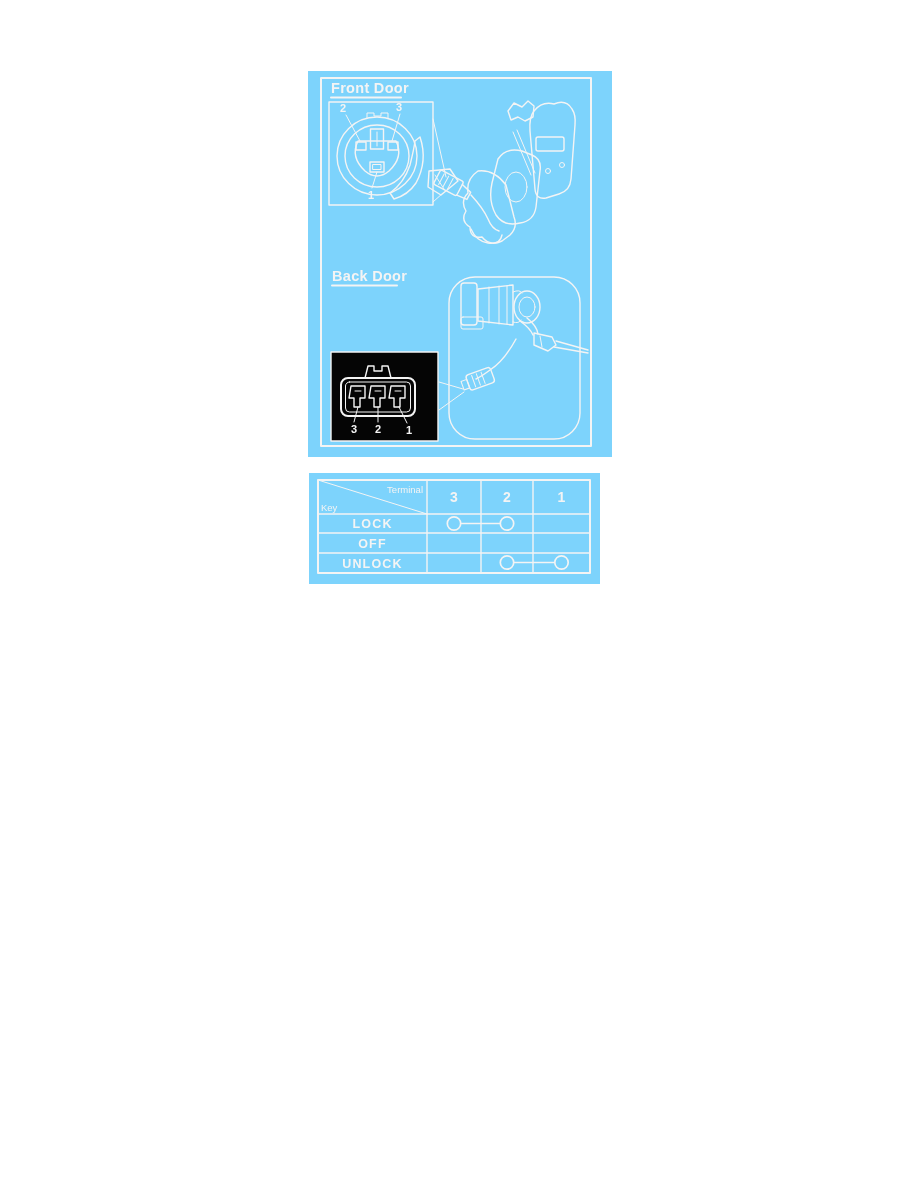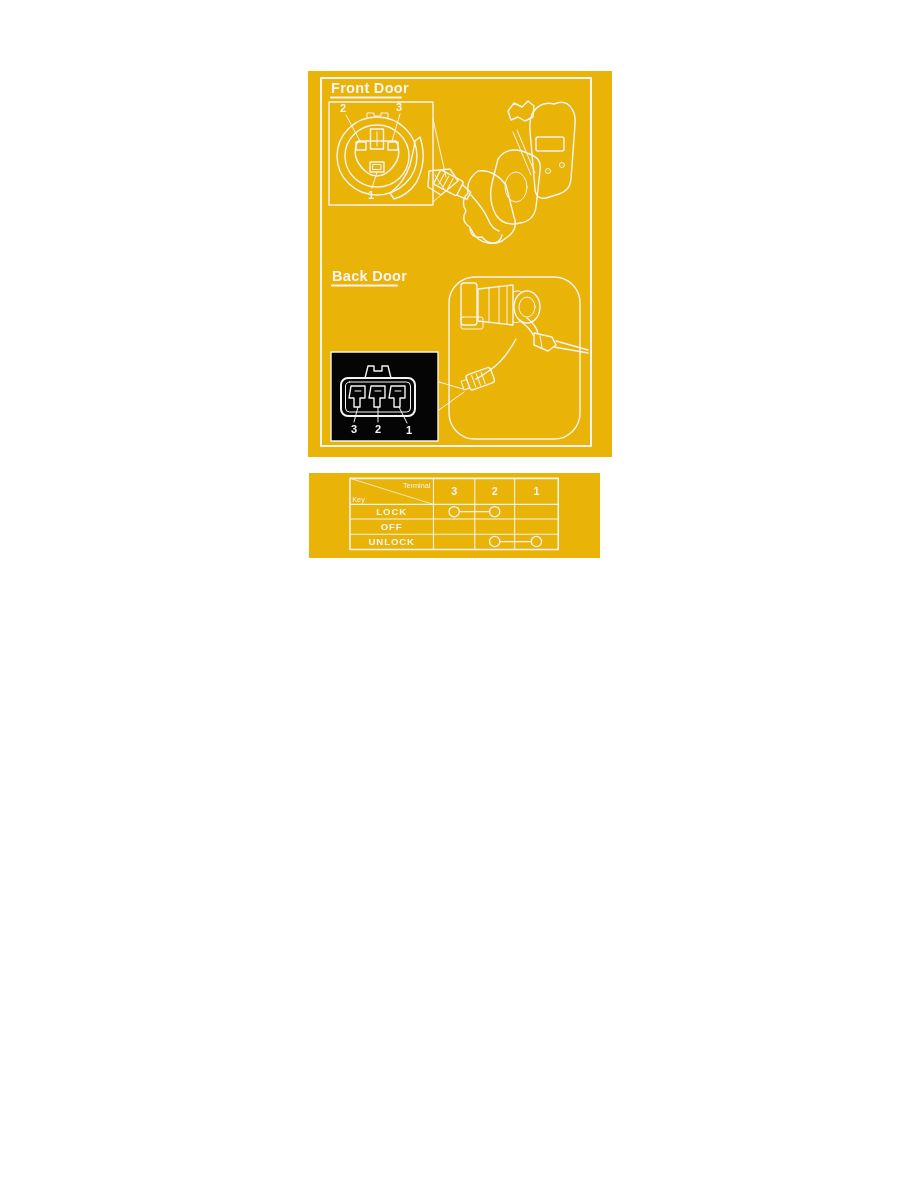--- a/index.html
+++ b/index.html
@@ -1,23 +1,23 @@
 <!DOCTYPE html>
 <html><head>
 <meta charset="utf-8">
 <style>
   html,body{margin:0;padding:0;}
   body{
     width:918px;height:1188px;position:relative;
     background:#ffffff;
     font-family:"Liberation Sans", sans-serif;
   }
-  .panel{position:absolute;background:#eab308;overflow:hidden;}
+  .panel{position:absolute;background:#7dd3fc;overflow:hidden;}
   #diagram-panel{left:308px;top:71px;width:304px;height:386px;}
-  #table-panel{left:309px;top:473px;width:291px;height:85px;}
+  #table-panel{left:309px;top:473px;width:291px;height:111px;}
   svg{display:block;width:100%;height:100%;}
   .ln{fill:none;stroke:#f4f4f4;stroke-width:1.4;stroke-linecap:round;stroke-linejoin:round;}
   .ln2{stroke-width:2;}
   .lnthin{stroke-width:1;}
   .solidbg{fill:#050505;}
   text{fill:#f4f4f4;font-family:"Liberation Sans", sans-serif;}
   .ttl{font-size:14.5px;font-weight:bold;letter-spacing:.3px;}
   .num{font-size:11px;font-weight:bold;text-anchor:middle;}
   .thdr{font-size:14px;font-weight:bold;text-anchor:middle;}
   .trow{font-size:12.5px;font-weight:bold;text-anchor:middle;letter-spacing:1.2px;}

